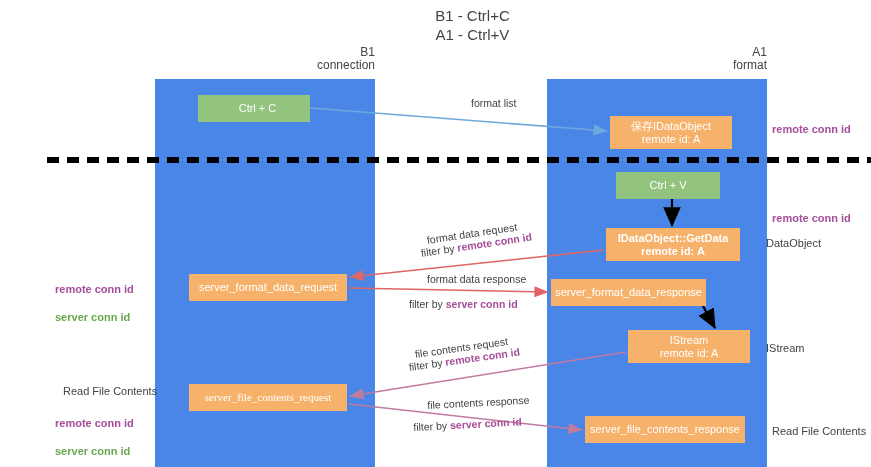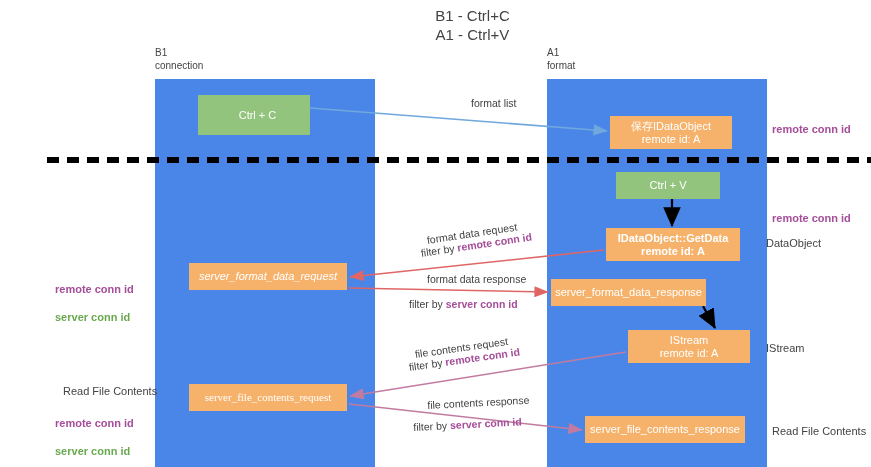--- a/index.html
+++ b/index.html
@@ -17,22 +17,22 @@
   
   .lane{
     position:absolute;
     background:#4a86e8;
   }
   #lane-b1{left:118px;top:79px;width:220px;height:388px;}
   #lane-a1{left:510px;top:79px;width:220px;height:388px;}
 
   .lane-head{
     position:absolute;
-    text-align:left;
-    font-size:10px;
+    text-align:right;
+    font-size:12px;
     line-height:13px;
     color:#434343;
     white-space:pre-line;
   }
   #head-b1{left:118px;top:46px;width:220px;}
   #head-a1{left:510px;top:46px;width:220px;}
 
   
   #title{
     position:absolute;
@@ -66,30 +66,30 @@
     color:#ffffff;
     font-size:11px;
     line-height:13px;
     white-space:pre-line;
     z-index:6;
   }
   .node.orange{background:#f6b26b;}
   .node.green{background:#93c47d;}
 
   
-  #n-ctrlc{left:161px;top:95px;width:112px;height:40px;padding-left:7px;}
+  #n-ctrlc{left:161px;top:95px;width:112px;height:27px;padding-left:7px;}
   #n-ctrlv{left:579px;top:172px;width:104px;height:27px;}
   
   #n-dataobject{left:573px;top:116px;width:122px;height:33px;}
   #n-getdata{left:569px;top:228px;width:134px;height:33px;font-weight:bold;}
   #n-istream{left:591px;top:330px;width:122px;height:33px;}
   #n-fmt-resp{left:514px;top:279px;width:155px;height:27px;}
   #n-file-resp{left:548px;top:416px;width:160px;height:27px;}
   
-  #n-fmt-req{left:152px;top:263px;width:158px;height:27px;font-style:italic;}
+  #n-fmt-req{left:152px;top:274px;width:158px;height:27px;}
   #n-file-req{left:152px;top:384px;width:158px;height:27px;font-family:Liberation Serif, serif;}
 
   
   .side{
     position:absolute;
     font-size:11px;
     line-height:14px;
     white-space:pre-line;
   }
   .side.bold{font-weight:bold;}

